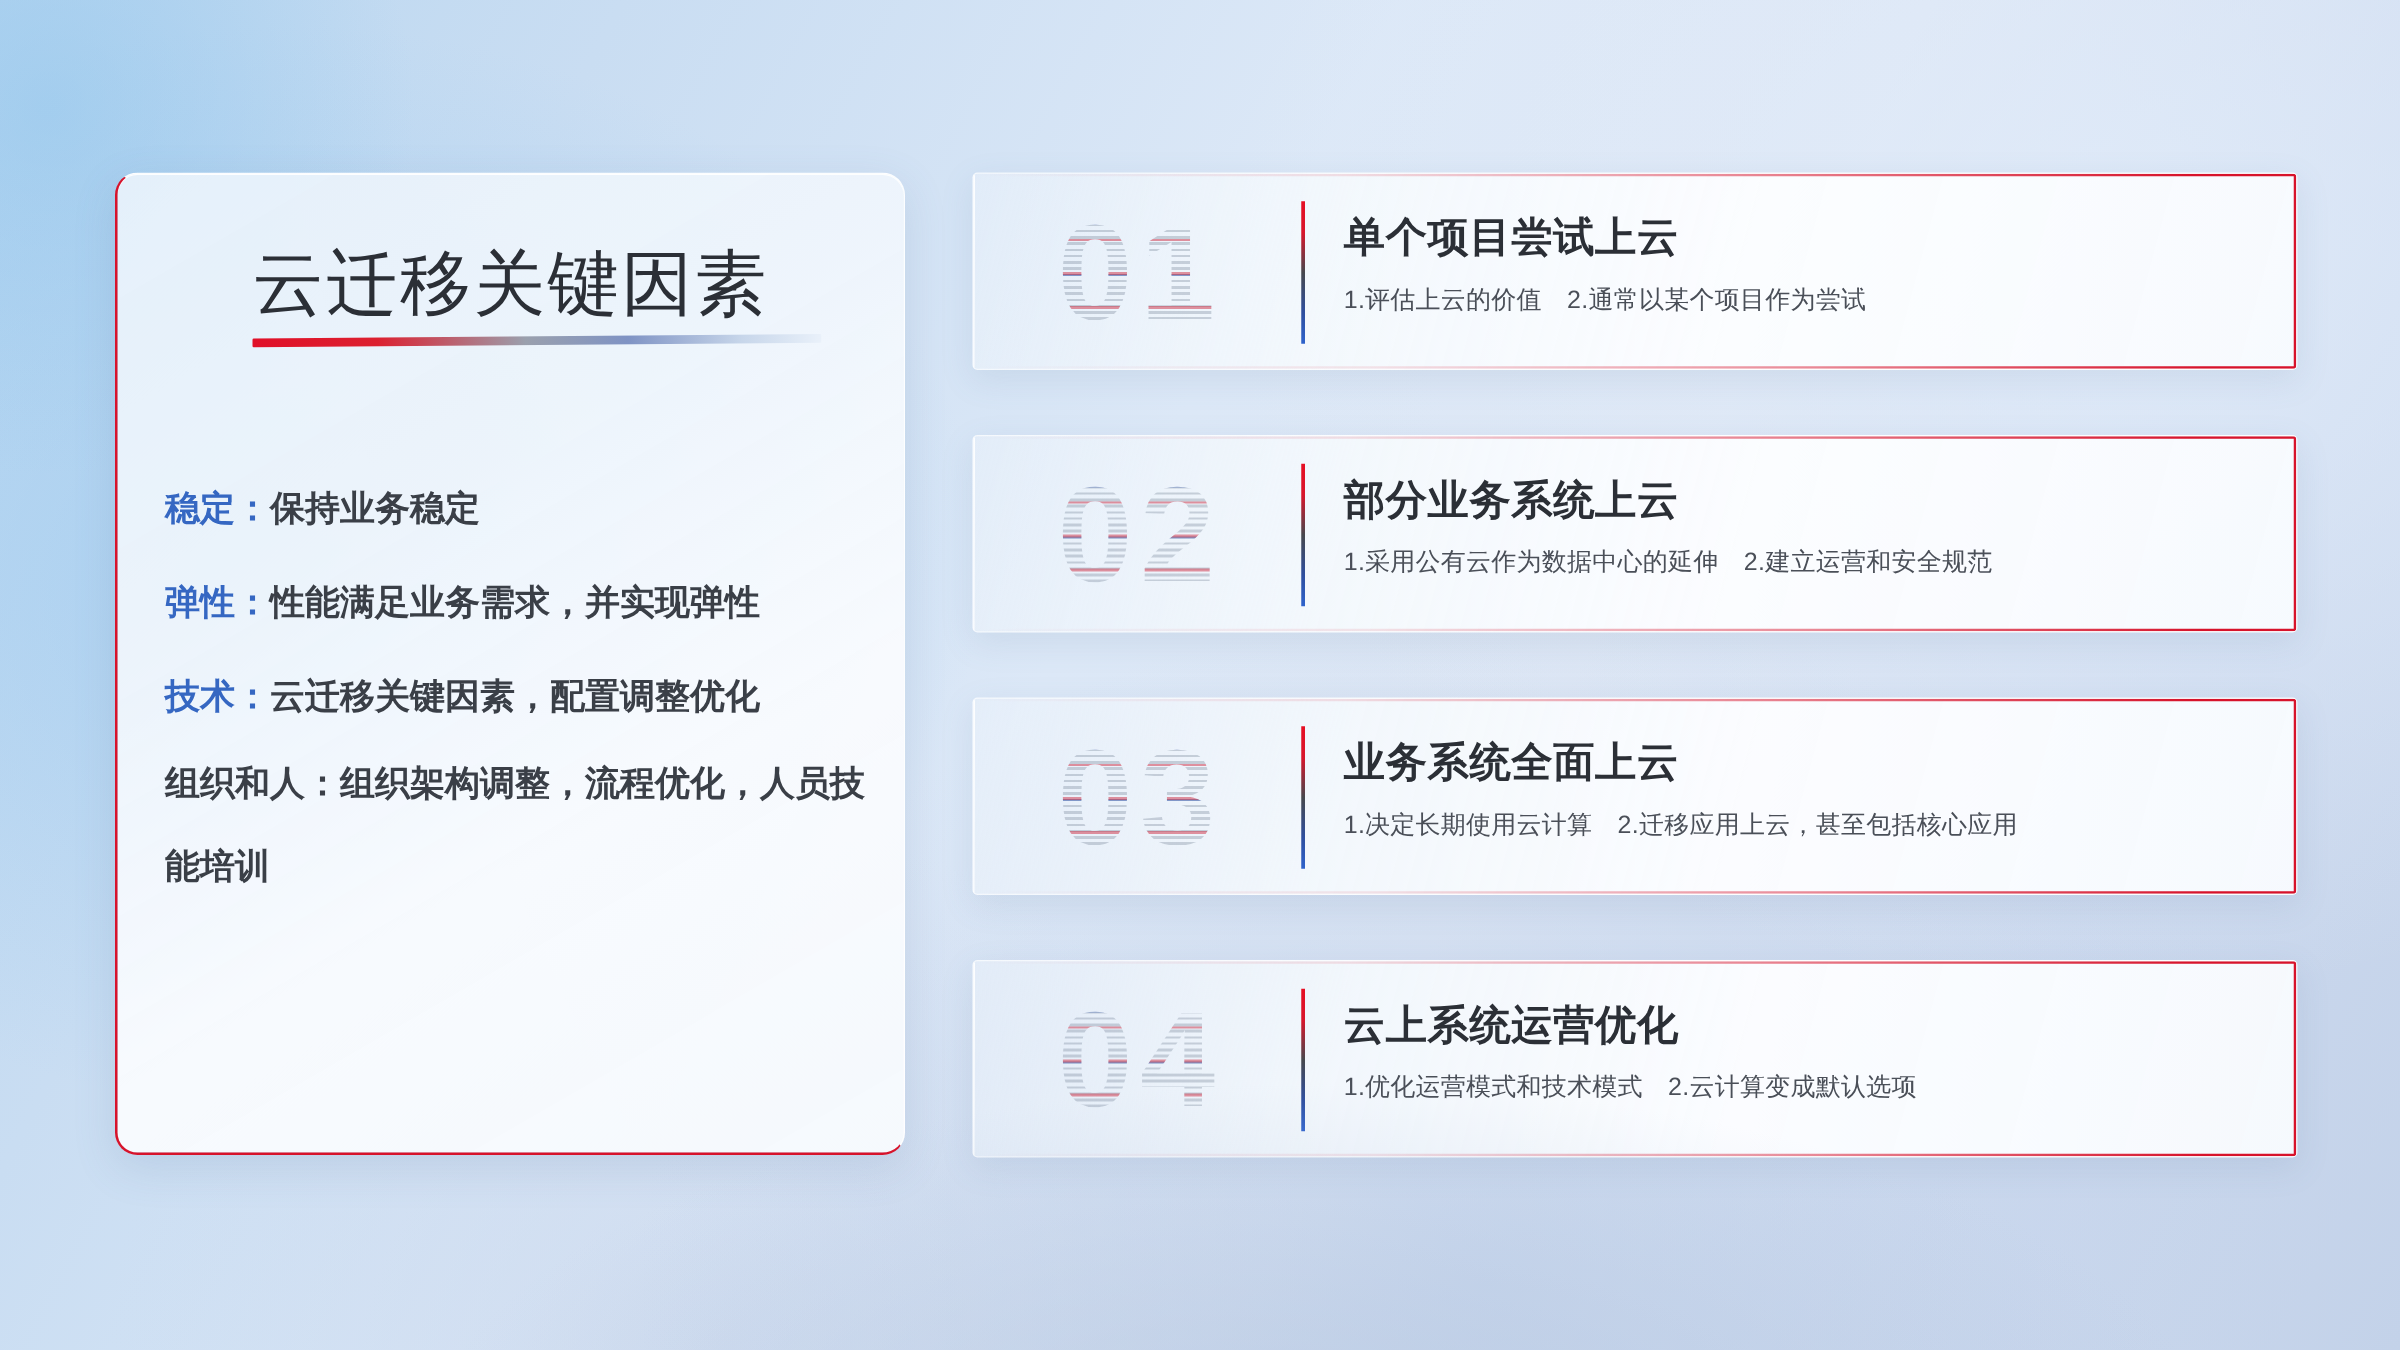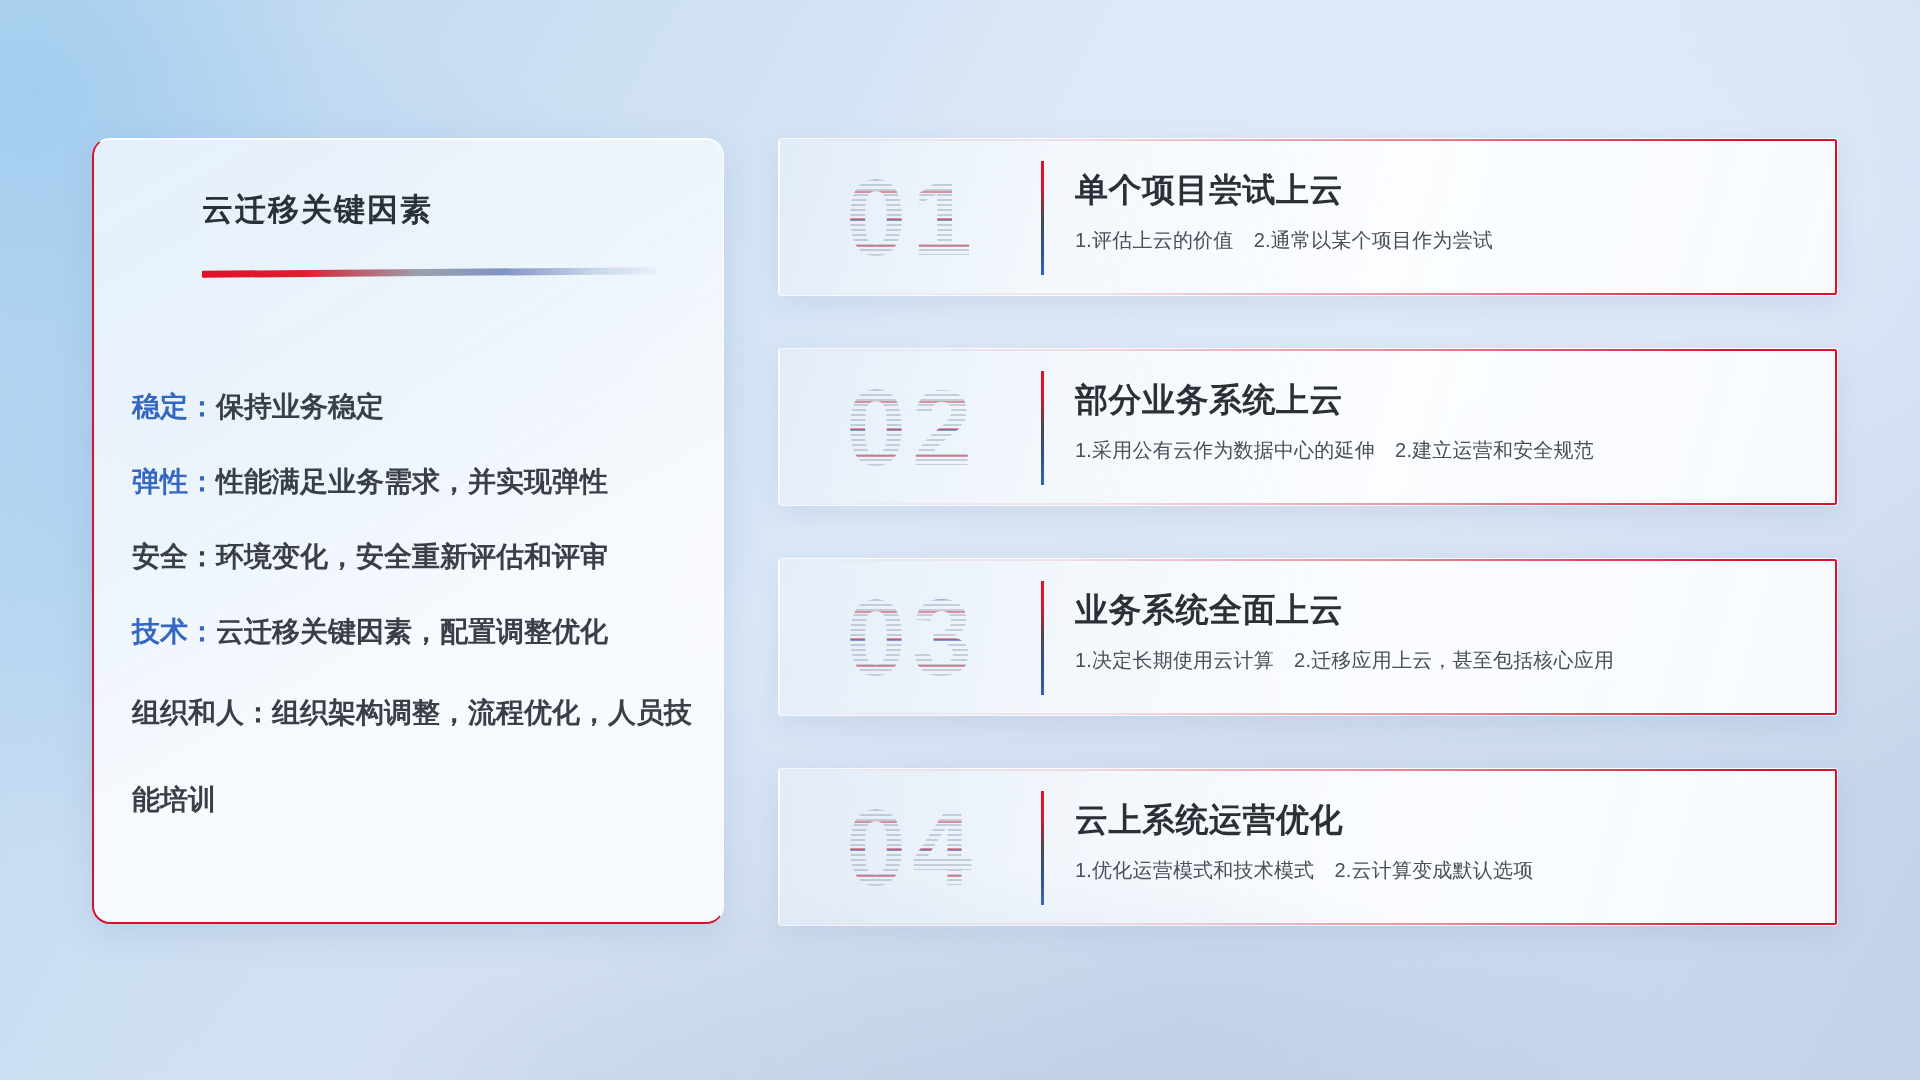--- a/index.html
+++ b/index.html
@@ -67,22 +67,22 @@
     position: absolute;
     left: 0; bottom: -2px;
     width: 100%; height: 2px;
     background: linear-gradient(to right, #d7132b 0%, #d7132b 55%, rgba(215,19,43,0.85) 88%, rgba(215,19,43,0.5) 100%);
   }
 
   .panel-title {
     position: absolute;
     left: 108px;
     top: 50px;
-    font-size: 31px;
-    font-weight: bold;
+    font-size: 57px;
+    font-weight: normal;
     letter-spacing: 2px;
     color: #2b2f36;
     white-space: nowrap;
   }
 
   .title-rule {
     position: absolute;
     left: 108px;
     top: 130px;
     width: 455px;
@@ -98,21 +98,21 @@
     top: 230px;
     width: 572px;
     font-weight: bold;
   }
   .factor-row {
     font-size: 28px;
     line-height: 75px;
     color: #3a3f47;
     white-space: nowrap;
   }
-  .factor-row.wrap { white-space: normal; line-height: 87px; }
+  .factor-row.wrap { white-space: normal; line-height: 66px; }
   .factor-label { color: #3567c2; }
   .factor-label.muted { color: #3a3f47; }
   .factor-text { color: #3a3f47; }
 
   
   .steps {
     position: absolute;
     left: 778px;
     top: 138px;
     width: 1060px;
@@ -247,23 +247,20 @@
     <div class="factor-list">
 
       <div class="factor-row">
         <span class="factor-label">稳定：</span><span class="factor-text">保持业务稳定</span>
       </div>
 
       <div class="factor-row">
         <span class="factor-label">弹性：</span><span class="factor-text">性能满足业务需求，并实现弹性</span>
       </div>
 
-      <div class="factor-row">
-        <span class="factor-label muted">安全：</span><span class="factor-text">环境变化，安全重新评估和评审</span>
-      </div>
 
       <div class="factor-row">
         <span class="factor-label">技术：</span><span class="factor-text">云迁移关键因素，配置调整优化</span>
       </div>
 
       <div class="factor-row wrap">
         <span class="factor-label muted">组织和人：</span><span class="factor-text">组织架构调整，流程优化，人员技能培训</span>
       </div>
 
     </div>

